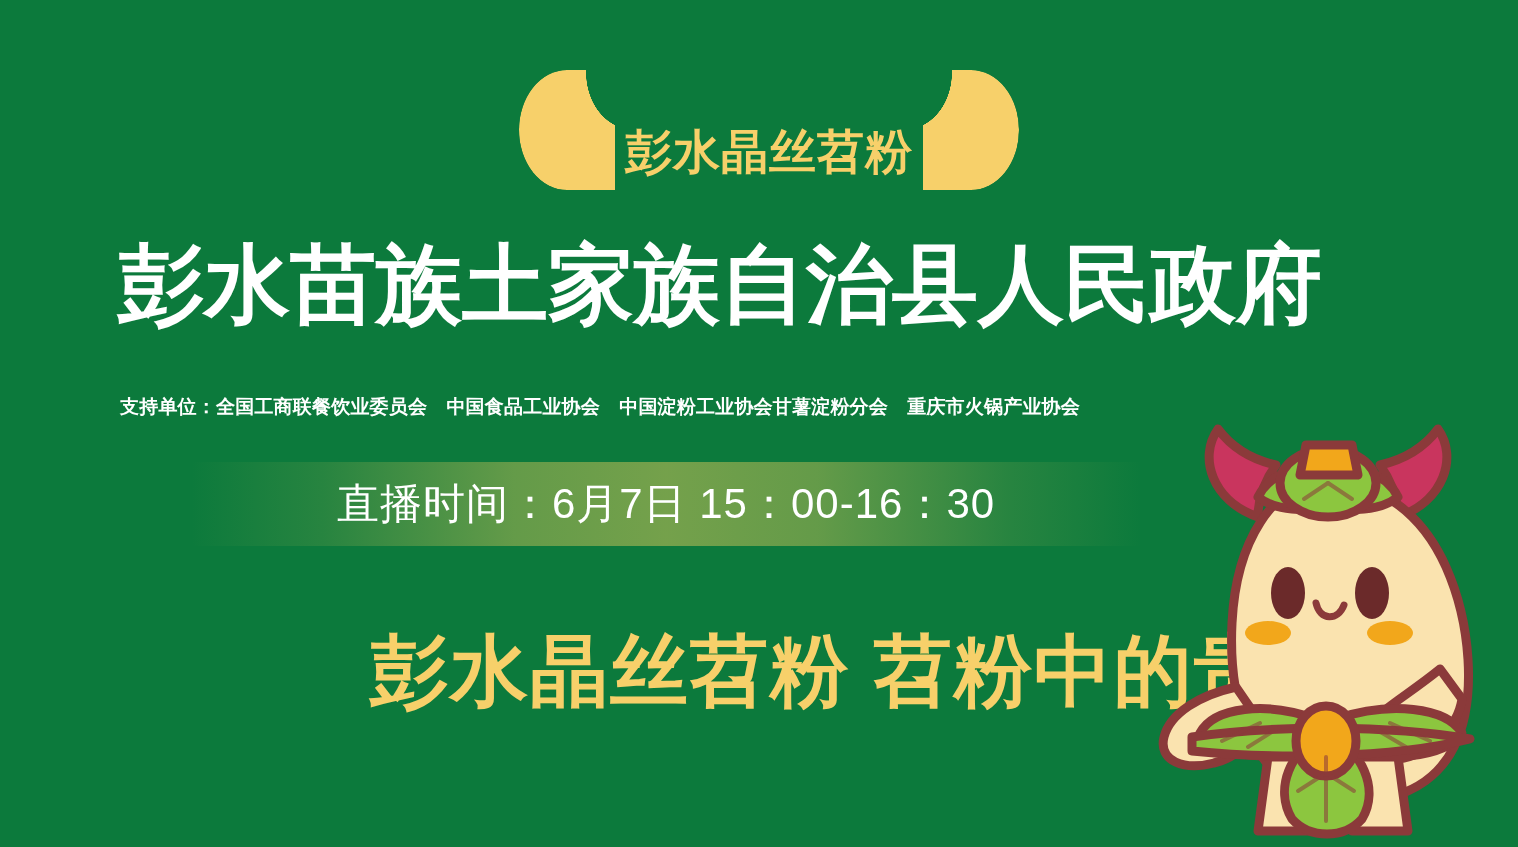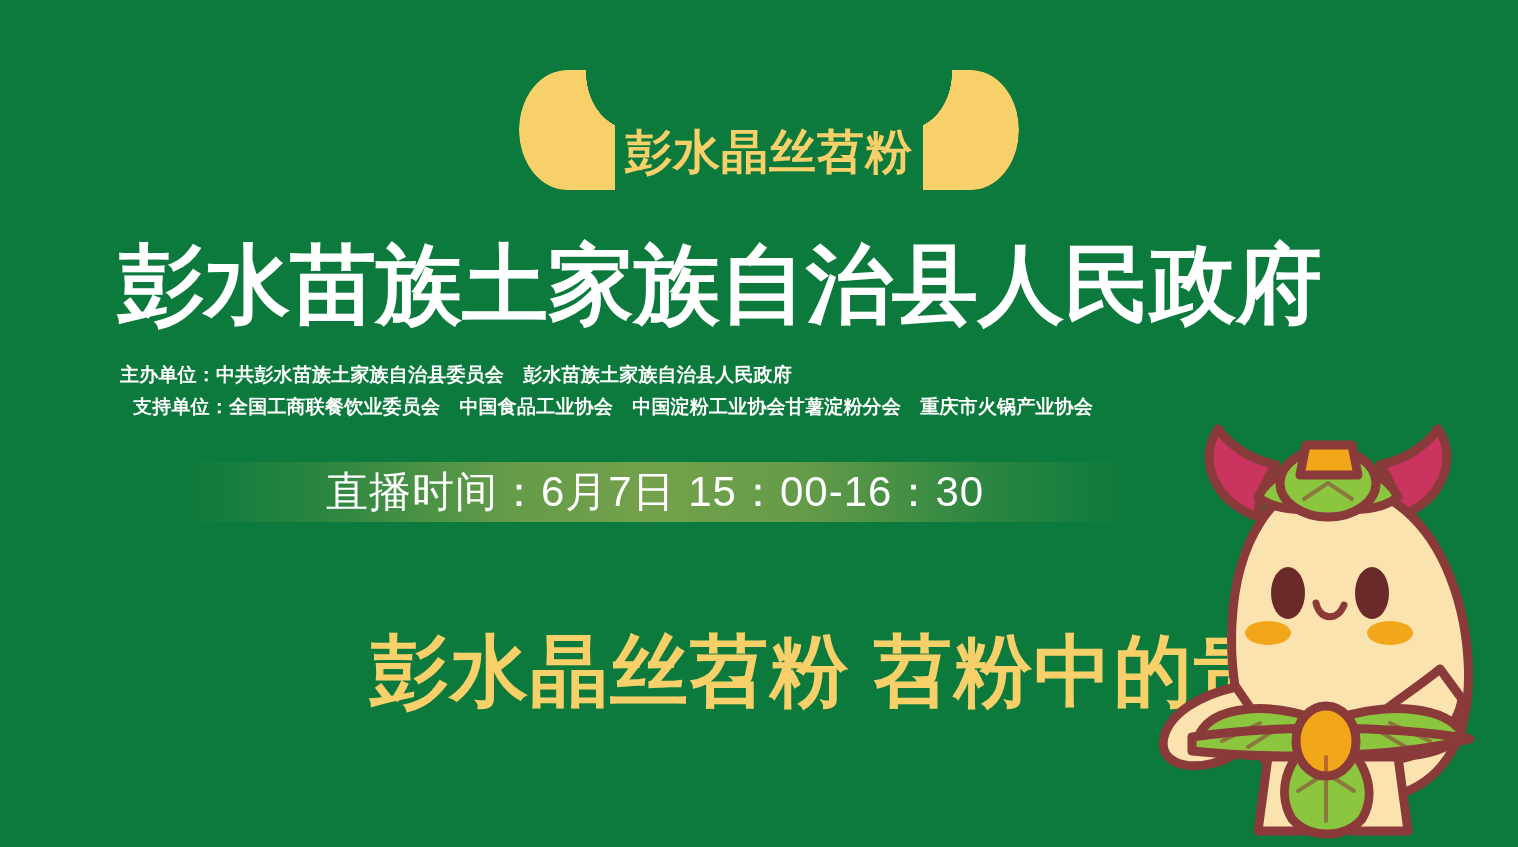--- a/index.html
+++ b/index.html
@@ -74,29 +74,29 @@
   .org-line {
     position:absolute;
     left:120px;
     color:#ffffff;
     font-size:19px;
     font-weight:700;
     white-space:nowrap;
     letter-spacing:0.2px;
   }
   #org-line-host    { top:362px; }
-  #org-line-support { top:394px;margin-left:13px; }
+  #org-line-support { top:394px; }
 
   
   #time-band {
     position:absolute;
-    left:180px;
+    left:191px;
     top:462px;
     width:950px;
-    height:60px;
+    height:84px;
     background:linear-gradient(to right,
         rgba(122,163,76,0) 0%,
         rgba(122,163,76,0.25) 14%,
         rgba(122,163,76,0.80) 34%,
         rgba(122,163,76,0.95) 50%,
         rgba(122,163,76,0.80) 66%,
         rgba(122,163,76,0.25) 86%,
         rgba(122,163,76,0) 100%);
     display:flex;
     align-items:center;
@@ -139,21 +139,20 @@
 <div id="poster">
 
   <div id="logo-lockup">
     <div class="horn horn-left"></div>
     <div id="logo-text">彭水晶丝苕粉</div>
     <div class="horn horn-right"></div>
   </div>
 
   <div id="main-title">彭水苗族土家族自治县人民政府</div>
 
-  <div class="org-line" id="org-line-host">主办单位：中共彭水苗族土家族自治县委员会　彭水苗族土家族自治县人民政府</div>
   <div class="org-line" id="org-line-support">支持单位：全国工商联餐饮业委员会　中国食品工业协会　中国淀粉工业协会甘薯淀粉分会　重庆市火锅产业协会</div>
 
   <div id="time-band">
     <div id="time-text">直播时间：6月7日 15：00-16：30</div>
   </div>
 
   <div id="slogan">彭水晶丝苕粉  苕粉中的贵族</div>
 
   <div id="mascot">
     <svg viewBox="0 0 372 440" xmlns="http://www.w3.org/2000/svg">

